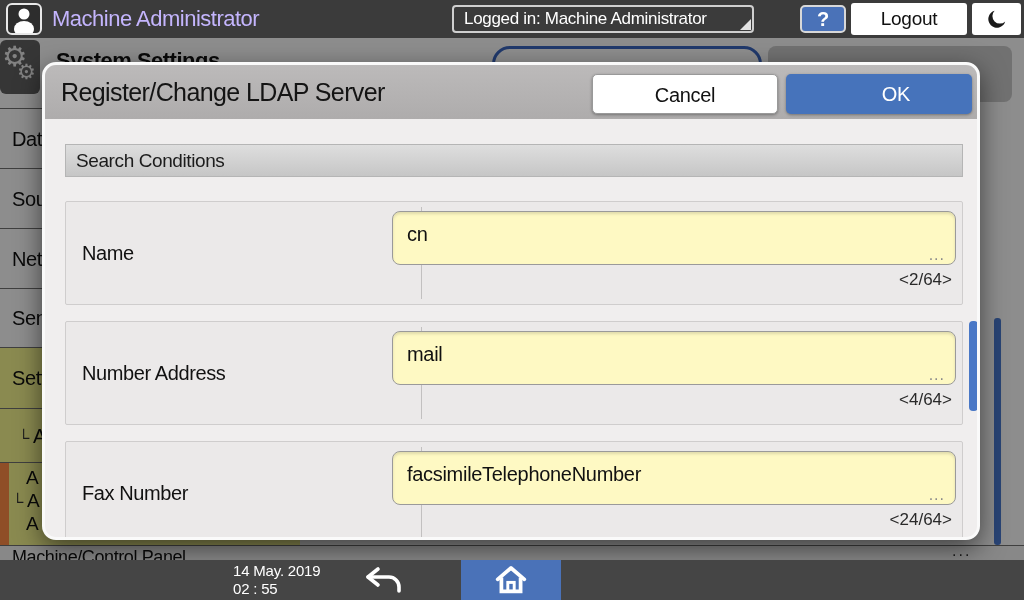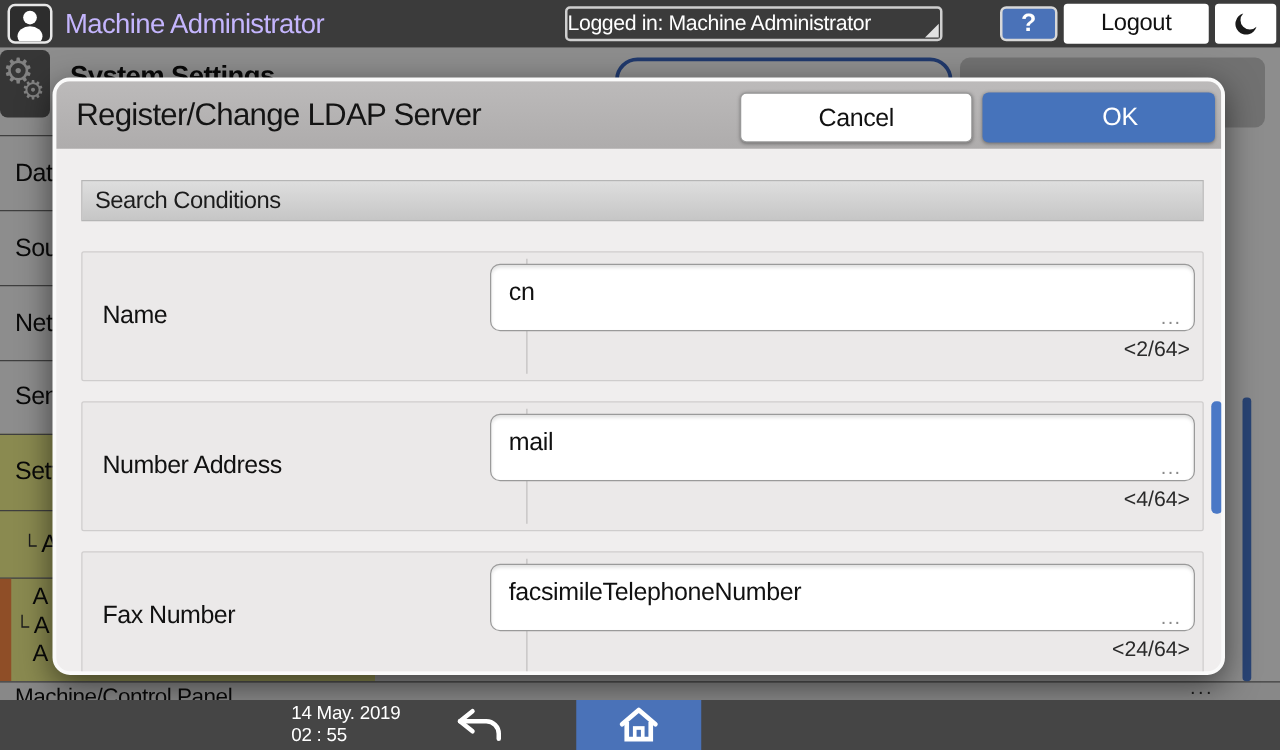--- a/index.html
+++ b/index.html
@@ -8,21 +8,21 @@
   #screen { position:relative; width:1024px; height:600px; background:#8c8c8c; overflow:hidden; }
 
   
   .topbar { position:absolute; left:0; top:0; width:1024px; height:38px; background:#3b3b3b; z-index:30; }
   .user-btn { position:absolute; left:6px; top:3px; width:36px; height:32px; background:#2d2d2d;
               border:2px solid #e8e8e8; border-radius:6px; overflow:hidden; }
   .topbar-title { position:absolute; left:52px; top:0; height:38px; line-height:38px;
                   color:#c4b5fd; font-size:22px; letter-spacing:-0.5px; }
   .login-box { position:absolute; left:452px; top:5px; width:302px; height:28px;
                border:2px solid #cfcfcf; border-radius:4px; color:#fff; font-size:17px;
-               line-height:24px; letter-spacing:-0.3px; }
+               line-height:24px; padding-left:10px; letter-spacing:-0.3px; }
   .login-box .corner { position:absolute; right:1px; bottom:1px; width:0; height:0;
                border-left:11px solid transparent; border-bottom:11px solid #e2e2e2; }
   .help-btn { position:absolute; left:800px; top:5px; width:46px; height:28px; background:#4a72b8;
               border:2px solid #d8d8d8; border-radius:5px; color:#fff; font-size:20px; font-weight:bold;
               text-align:center; line-height:24px; }
   .logout-btn { position:absolute; left:851px; top:3px; width:116px; height:32px; background:#fff;
               border-radius:3px; color:#111; font-size:19px; text-align:center; line-height:32px; letter-spacing:-0.3px; }
   .moon-btn { position:absolute; left:972px; top:3px; width:49px; height:32px; background:#fff;
               border-radius:3px; display:flex; align-items:center; justify-content:center; }
 
@@ -65,21 +65,21 @@
             box-shadow:0 1px 3px rgba(0,0,0,0.35); }
   .btn-ok { left:741px; background:#4673bb; color:#fff; box-shadow:0 1px 3px rgba(0,0,0,0.35);padding-left:34px; }
   .section-bar { position:absolute; left:20px; top:79px; width:898px; height:33px;
             background:linear-gradient(#dedede,#c6c6c6); border:1px solid #b5b5b5;
             font-size:19px; color:#1c1c1c; line-height:31px; padding-left:10px; letter-spacing:-0.4px; }
   .field-row { position:absolute; left:20px; width:898px; height:104px; background:#ebe9e9;
             border:1px solid #cfcdcd; border-radius:2px; }
   .field-row .vdiv { position:absolute; left:355px; top:5px; bottom:5px; width:1px; background:#c2c0c0; }
   .field-label { position:absolute; left:16px; top:50%; transform:translateY(-50%);
             font-size:20px; color:#111; letter-spacing:-0.4px; }
-  .field-input { position:absolute; left:326px; top:9px; width:564px; height:54px; background:#ffffff;
+  .field-input { position:absolute; left:326px; top:9px; width:564px; height:54px; background:#fef9c3;
             border:1px solid #9a9a9a; border-radius:8px; box-shadow:inset 0 2px 3px rgba(0,0,0,0.12); }
   .field-value { position:absolute; left:14px; top:11px; font-size:20px; color:#111; letter-spacing:-0.3px; }
   .field-dots { position:absolute; right:10px; bottom:0px; font-size:16px; color:#8a8a8a; letter-spacing:1px; }
   .field-counter { position:absolute; right:10px; top:68px; font-size:17px; color:#2a2a2a; }
   .dlg-scroll-thumb { position:absolute; left:924px; top:256px; width:9px; height:90px;
             border-radius:4px; background:#4a78c6; }
 
   
   .bottombar { position:absolute; left:0; top:560px; width:1024px; height:40px; background:#454545; z-index:30; }
   .datetime { position:absolute; left:233px; top:2px; color:#fff; font-size:15px; line-height:18px; letter-spacing:-0.2px; }

